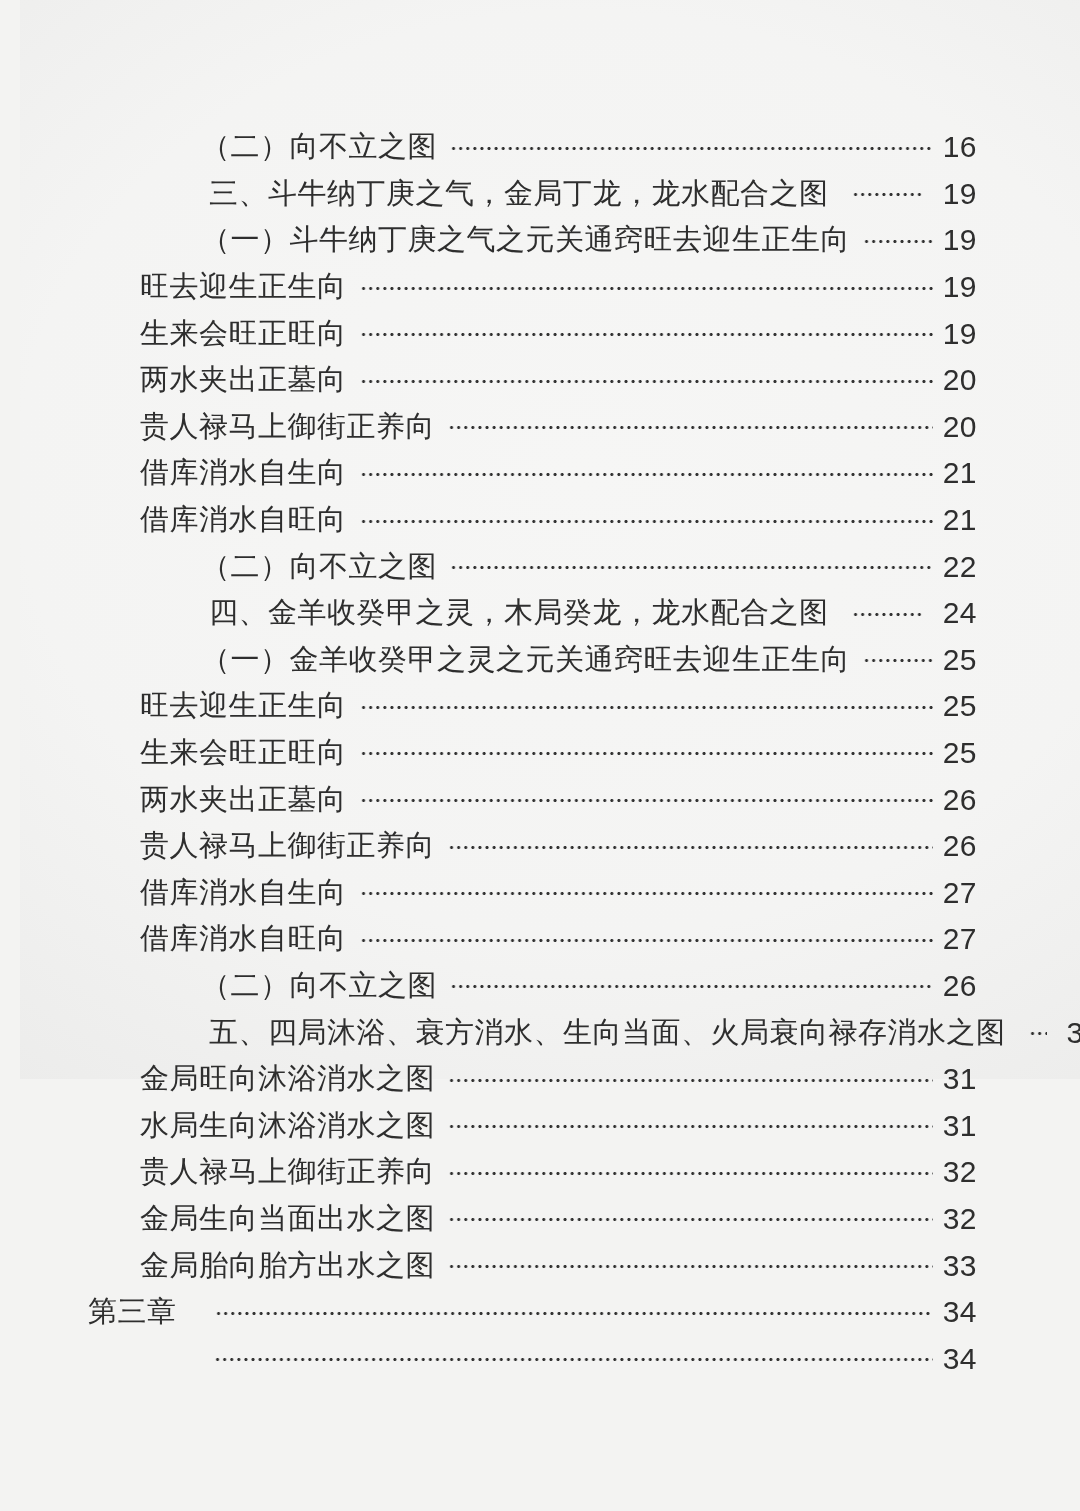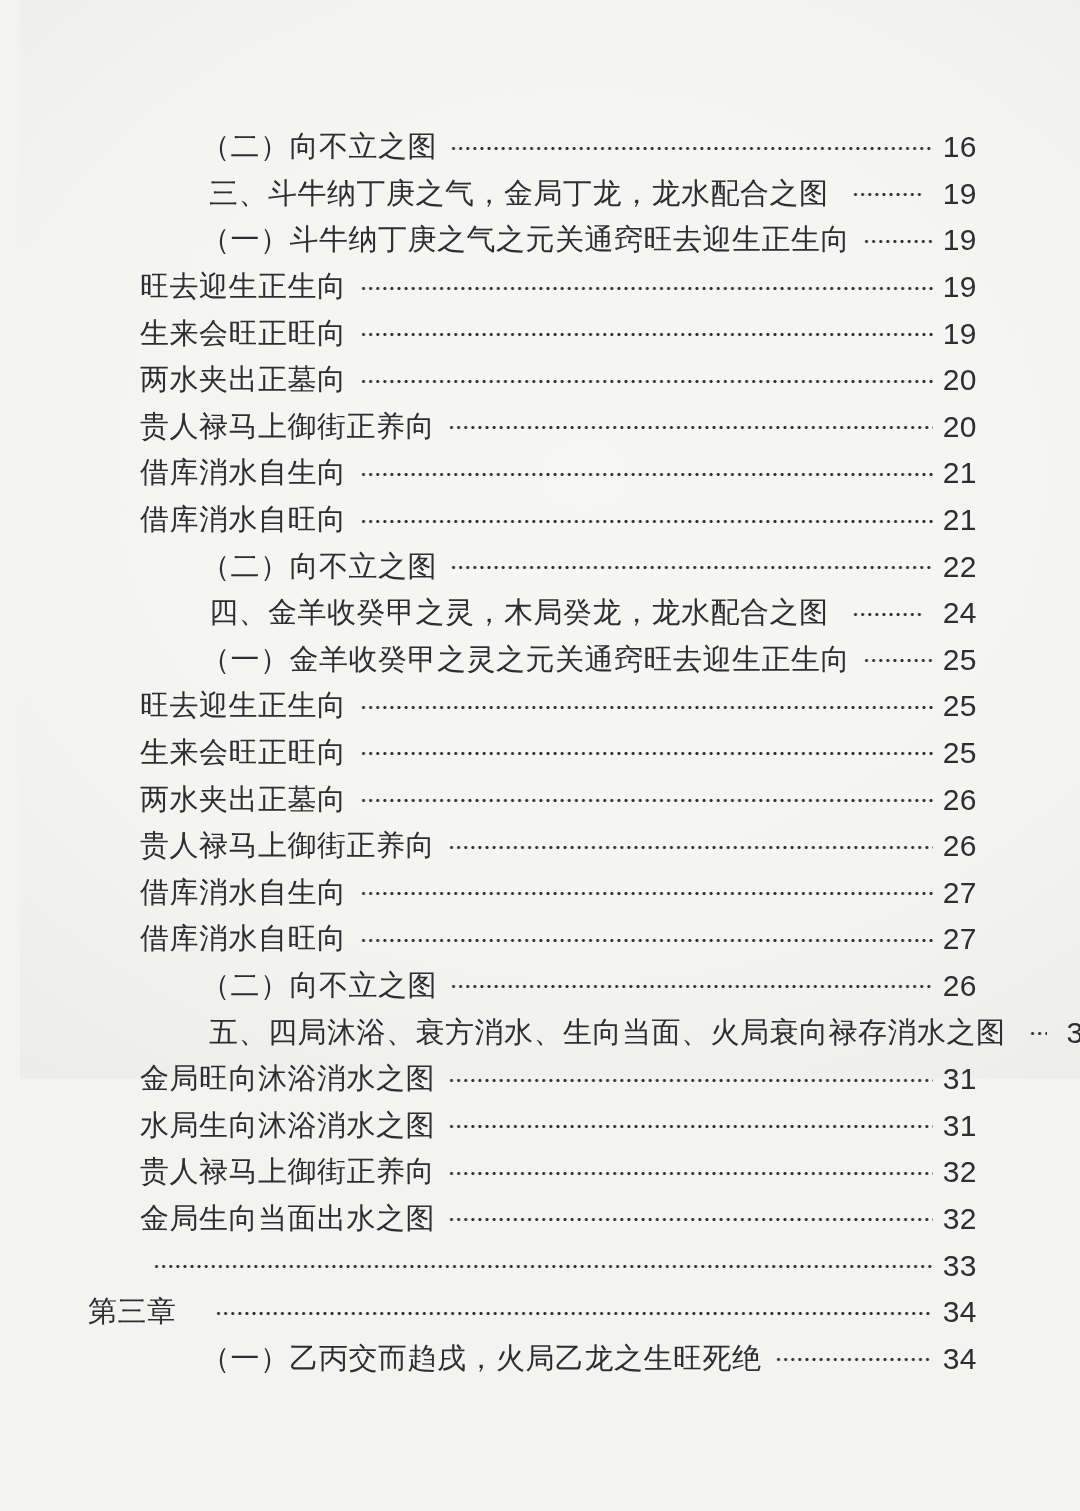--- a/index.html
+++ b/index.html
@@ -182,27 +182,27 @@
         <span class="title">贵人禄马上御街正养向</span>
         <div class="leader"></div>
         <span class="pagenum">32</span>
       </div>
       <div class="row lv3">
         <span class="title">金局生向当面出水之图</span>
         <div class="leader"></div>
         <span class="pagenum">32</span>
       </div>
       <div class="row lv3">
+        <span class="title">金局胎向胎方出水之图</span>
         <div class="leader"></div>
         <span class="pagenum">33</span>
       </div>
       <div class="row lv0">
         <span class="chapter-label">第三章</span>
         <div class="leader"></div>
         <span class="pagenum">34</span>
       </div>
       <div class="row lv2">
-        <span class="title">（一）乙丙交而趋戌，火局乙龙之生旺死绝</span>
         <div class="leader"></div>
         <span class="pagenum">34</span>
       </div>
     </div>
 </div>
 
 </body></html>

